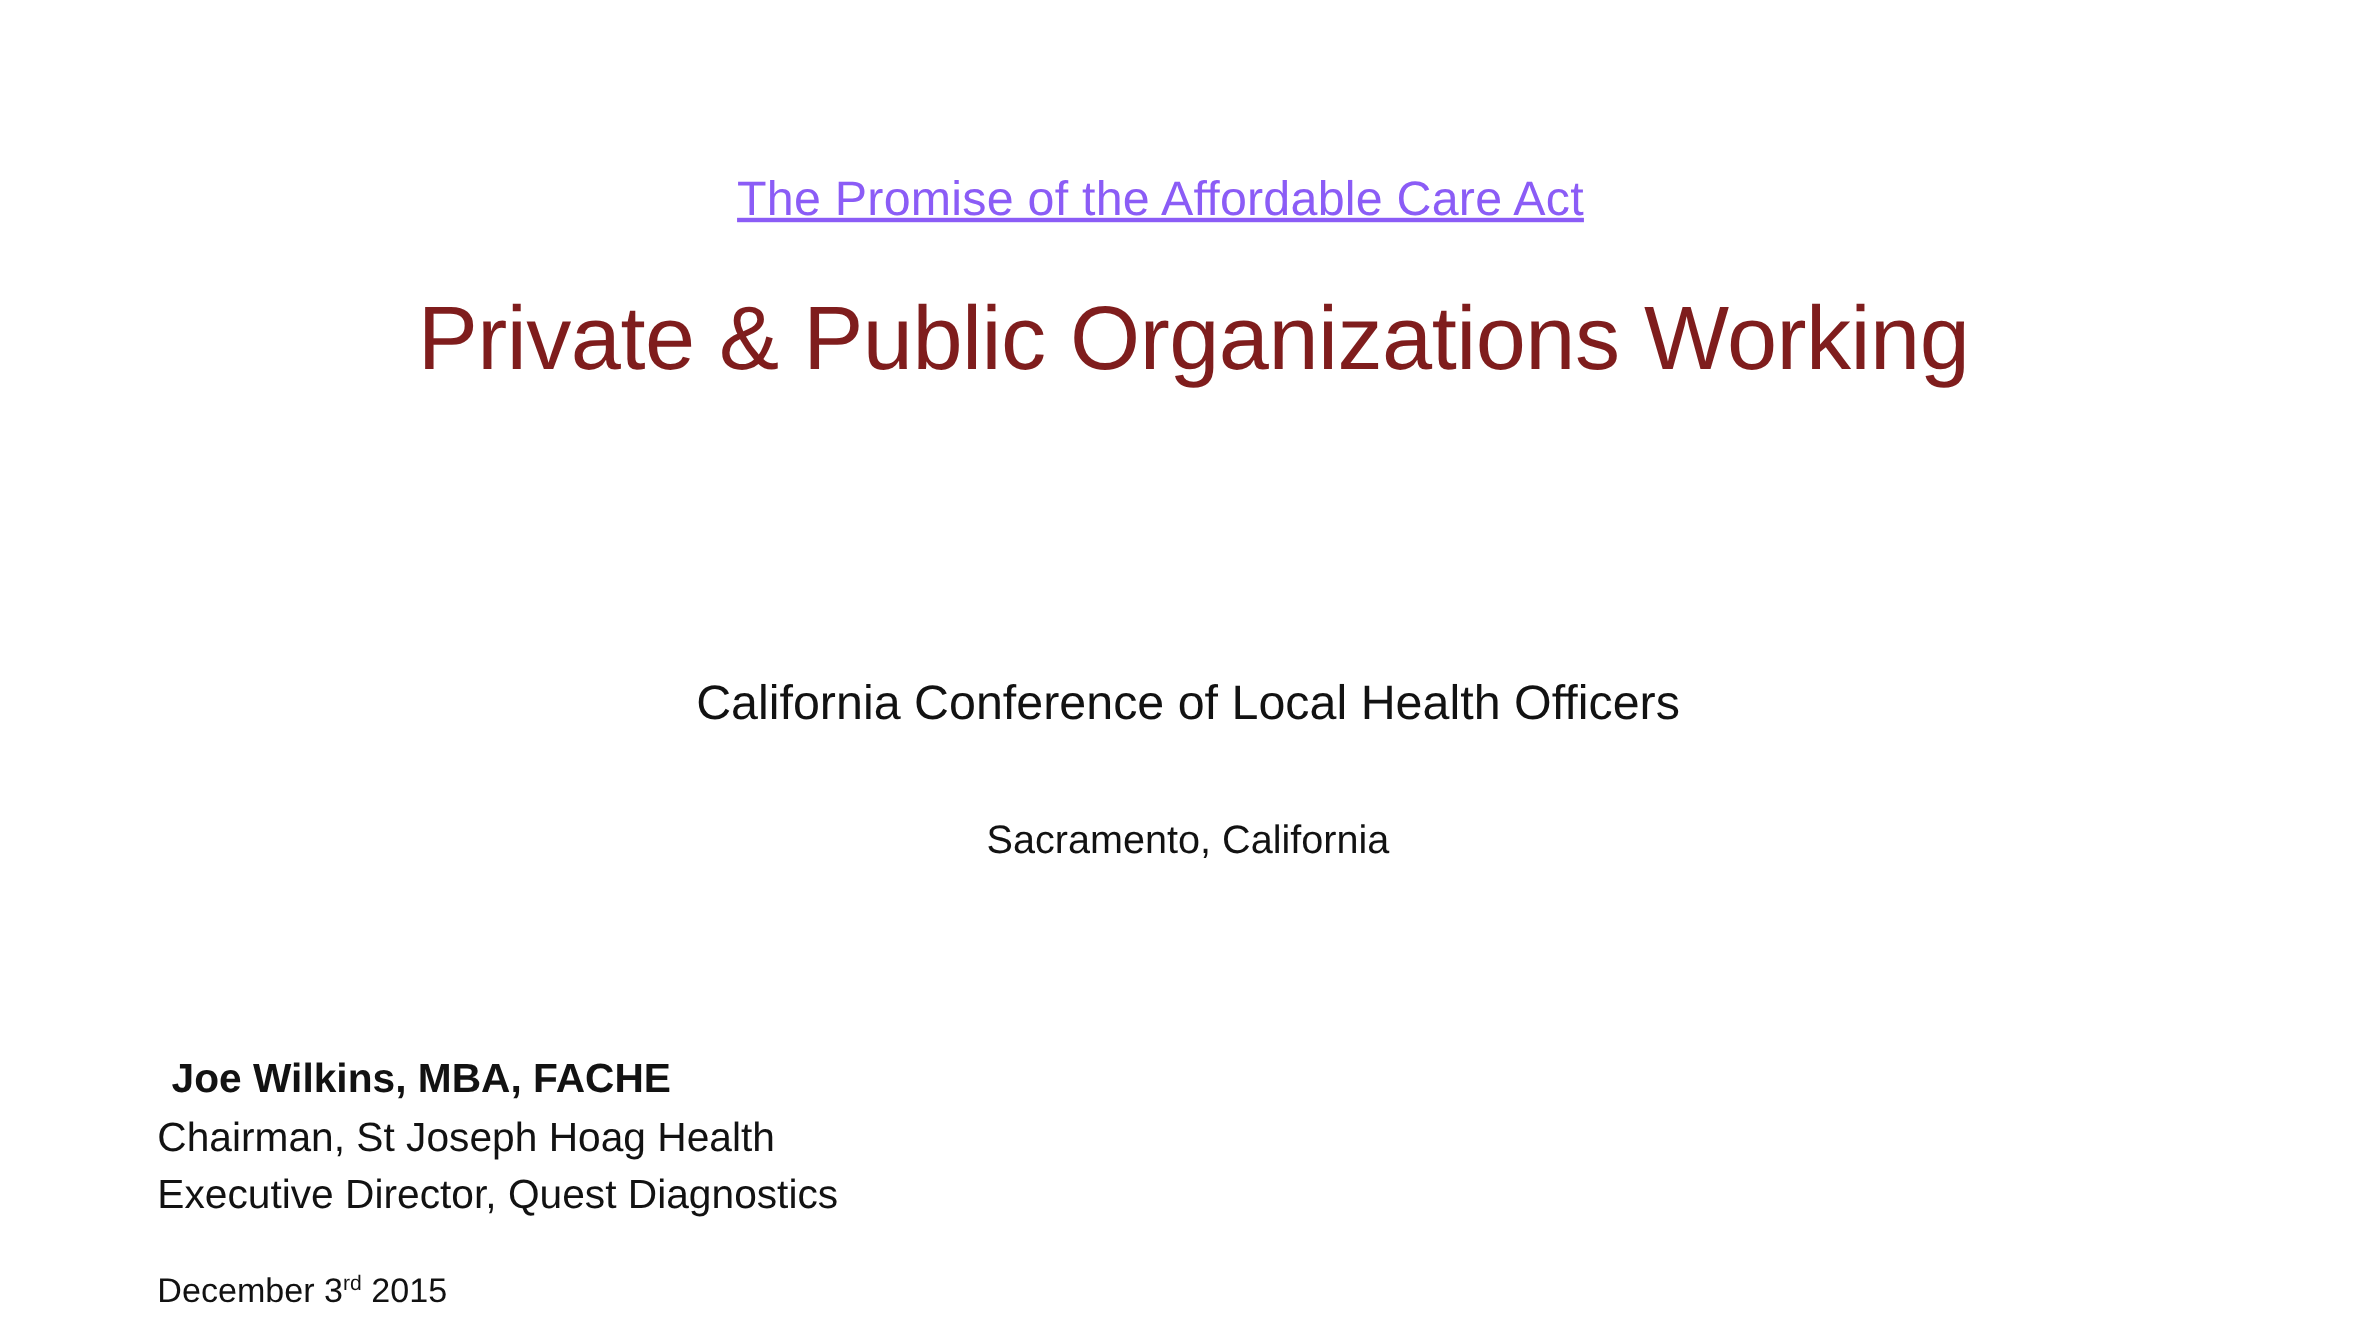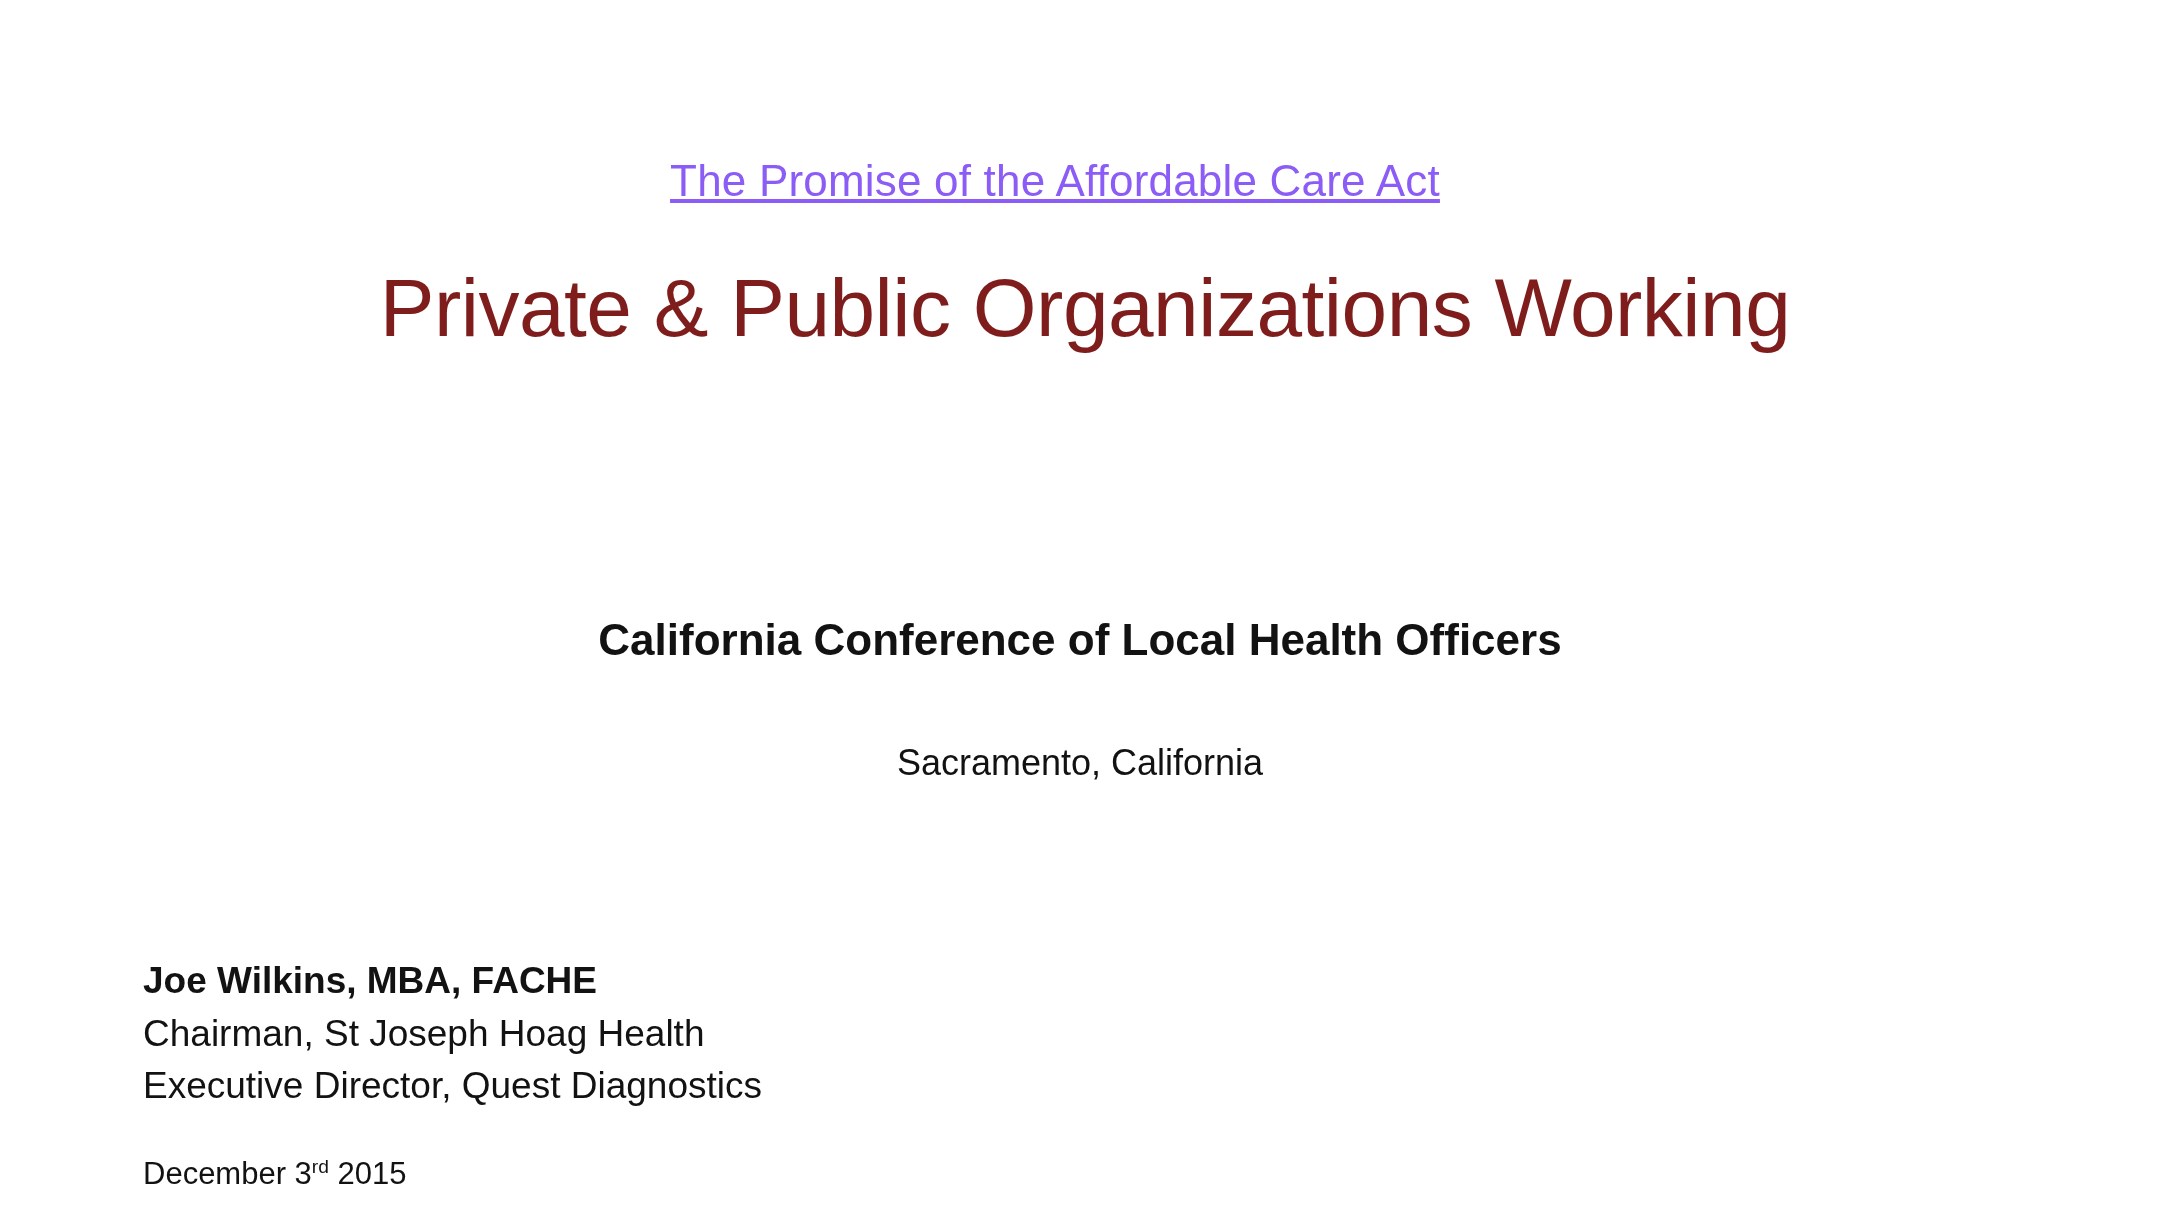--- a/index.html
+++ b/index.html
@@ -46,21 +46,21 @@
     color: #7f1d1d;
     letter-spacing: -0.5px;
   }
   .conference {
     position: absolute;
     top: 614px;
     left: 0;
     width: 2160px;
     text-align: center;
     font-size: 44px;
-    font-weight: 700;
+    font-weight: 400;
     color: #121212;
     line-height: 1.2;
   }
   .location {
     position: absolute;
     top: 697px;
     left: 0;
     width: 2160px;
     text-align: center;
     font-size: 36px;
@@ -73,20 +73,21 @@
     position: absolute;
     left: 143px;
     top: 955px;
     width: 1200px;
   }
   .presenter-name {
     font-size: 37px;
     font-weight: 700;
     line-height: 1.42;
     color: #121212;
+    margin-left: 13px;
   }
   .presenter-role {
     font-size: 37px;
     font-weight: 400;
     line-height: 1.42;
     color: #121212;
   }
   .date-line {
     position: absolute;
     left: 143px;

